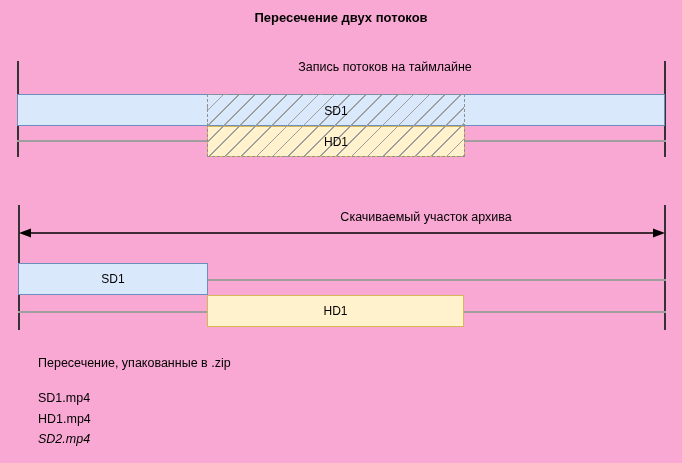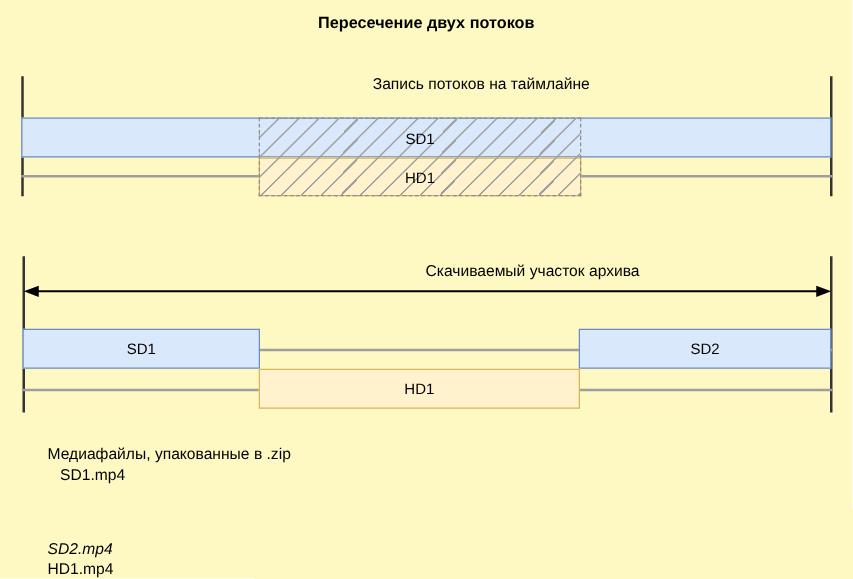--- a/index.html
+++ b/index.html
@@ -1,21 +1,21 @@
 <!DOCTYPE html>
 <html><head>
 <meta charset="utf-8">
 <style>
   html, body { margin: 0; padding: 0; background: #ffffff; }
   body { font-family: "Liberation Sans", "DejaVu Sans", sans-serif; color: #000; }
   .canvas {
     position: relative;
     width: 682px;
     height: 463px;
-    background: #fef9c3;
+    background: #f9a8d4;
     overflow: hidden;
   }
   .abs { position: absolute; }
   .page-title {
     top: 10px; left: 0; width: 682px;
     text-align: center;
     font-size: 13px;
     font-weight: bold;
   }
   .caption {
@@ -104,26 +104,23 @@
     <polygon points="646,7 634,2.5 634,11.5" fill="#000000"></polygon>
   </svg>
 
   <div class="abs grayline" style="left:18px; top:279px; width:648px;"></div>
   <div class="abs grayline" style="left:18px; top:311px; width:648px;"></div>
 
   <div class="abs bar bar-sd" style="left:18px; top:263px; width:190px; height:32px;">
     <span>SD1</span>
   </div>
 
-  <div class="abs bar bar-sd" style="left:463px; top:263px; width:202px; height:32px;">
-    <span>SD2</span>
-  </div>
 
   <div class="abs bar bar-hd" style="left:207px; top:295px; width:257px; height:32px;">
     <span>HD1</span>
   </div>
 
-  <div class="abs files-caption" style="top:356px;">Медиафайлы, упакованные в .zip</div>
-  <div class="abs file-item" style="top:373px;margin-left:10px;">SD1.mp4</div>
-  <div class="abs file-item" style="top:412px;margin-top:36px;">HD1.mp4</div>
+  <div class="abs files-caption" style="top:356px;">Пересечение, упакованные в .zip</div>
+  <div class="abs file-item" style="top:391px;">SD1.mp4</div>
+  <div class="abs file-item" style="top:412px;">HD1.mp4</div>
   <div class="abs file-item" style="top:432px;font-style:italic;">SD2.mp4</div>
 
 </div>
 
 </body></html>

